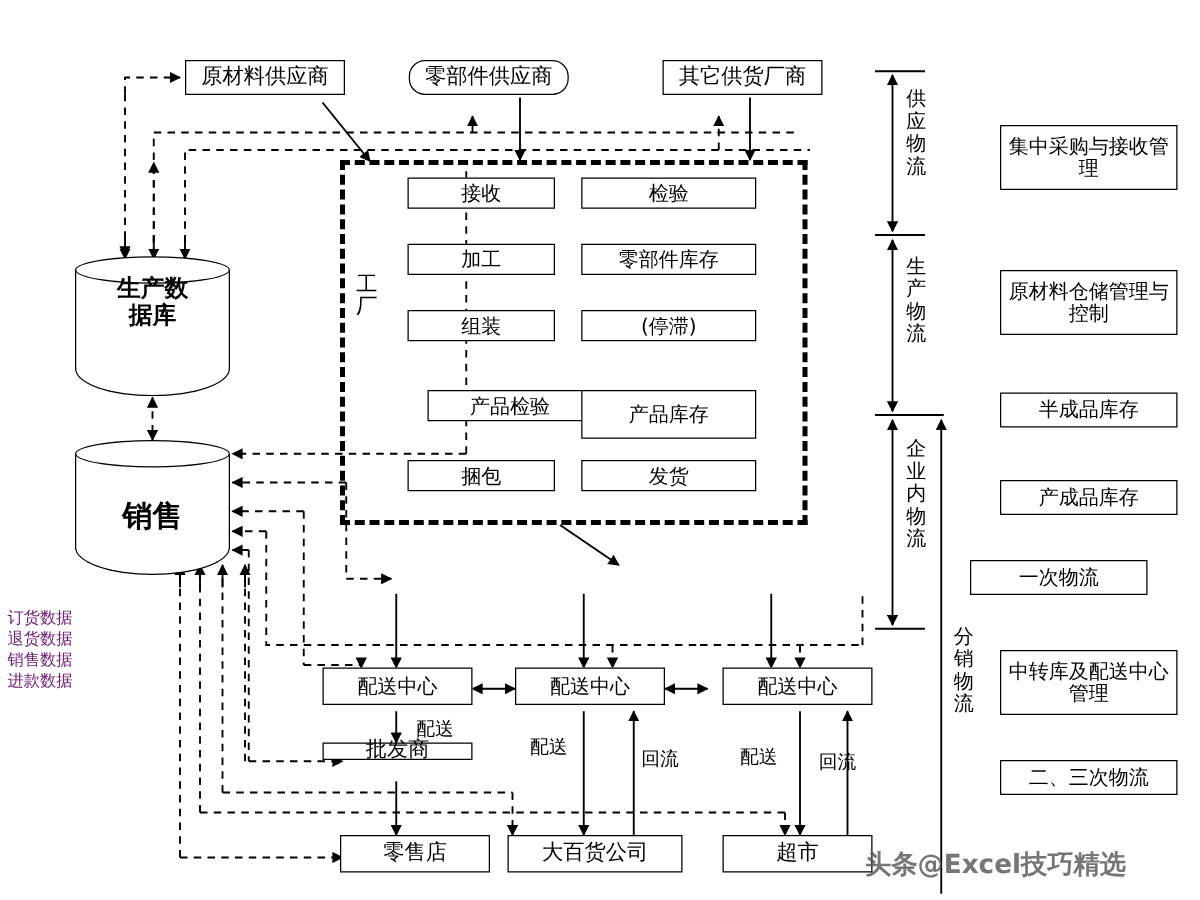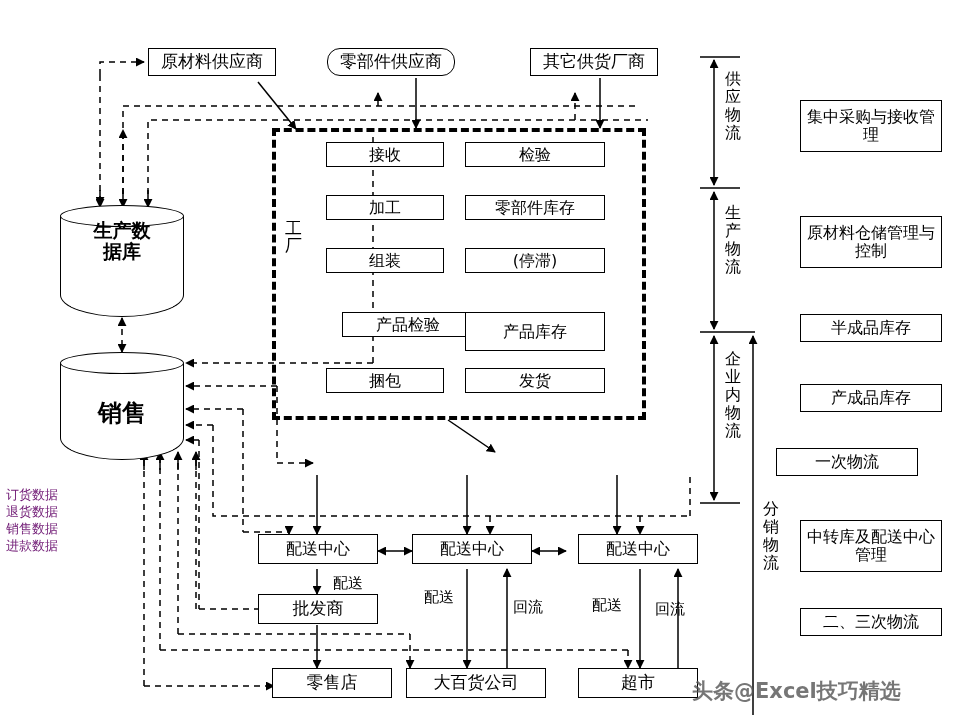--- a/index.html
+++ b/index.html
@@ -259,21 +259,21 @@
   <div class="node t-dc" style="left:258px;top:534px;width:120px;height:30px;">
     <span>配送中心</span>
   </div>
   <div class="node t-dc" style="left:412px;top:534px;width:120px;height:30px;">
     <span>配送中心</span>
   </div>
   <div class="node t-dc" style="left:578px;top:534px;width:120px;height:30px;">
     <span>配送中心</span>
   </div>
 
-  <div class="node t-shop" style="left:258px;top:594px;width:120px;height:30px;">
+  <div class="node t-shop" style="left:258px;top:594px;width:120px;height:14px;">
     <span>批发商</span>
   </div>
   <div class="node t-shop" style="left:258px;top:668px;width:120px;height:30px;margin-left:14px;">
     <span>零售店</span>
   </div>
   <div class="node t-shop" style="left:406px;top:668px;width:140px;height:30px;">
     <span>大百货公司</span>
   </div>
   <div class="node t-shop" style="left:578px;top:668px;width:120px;height:30px;">
     <span>超市</span>

